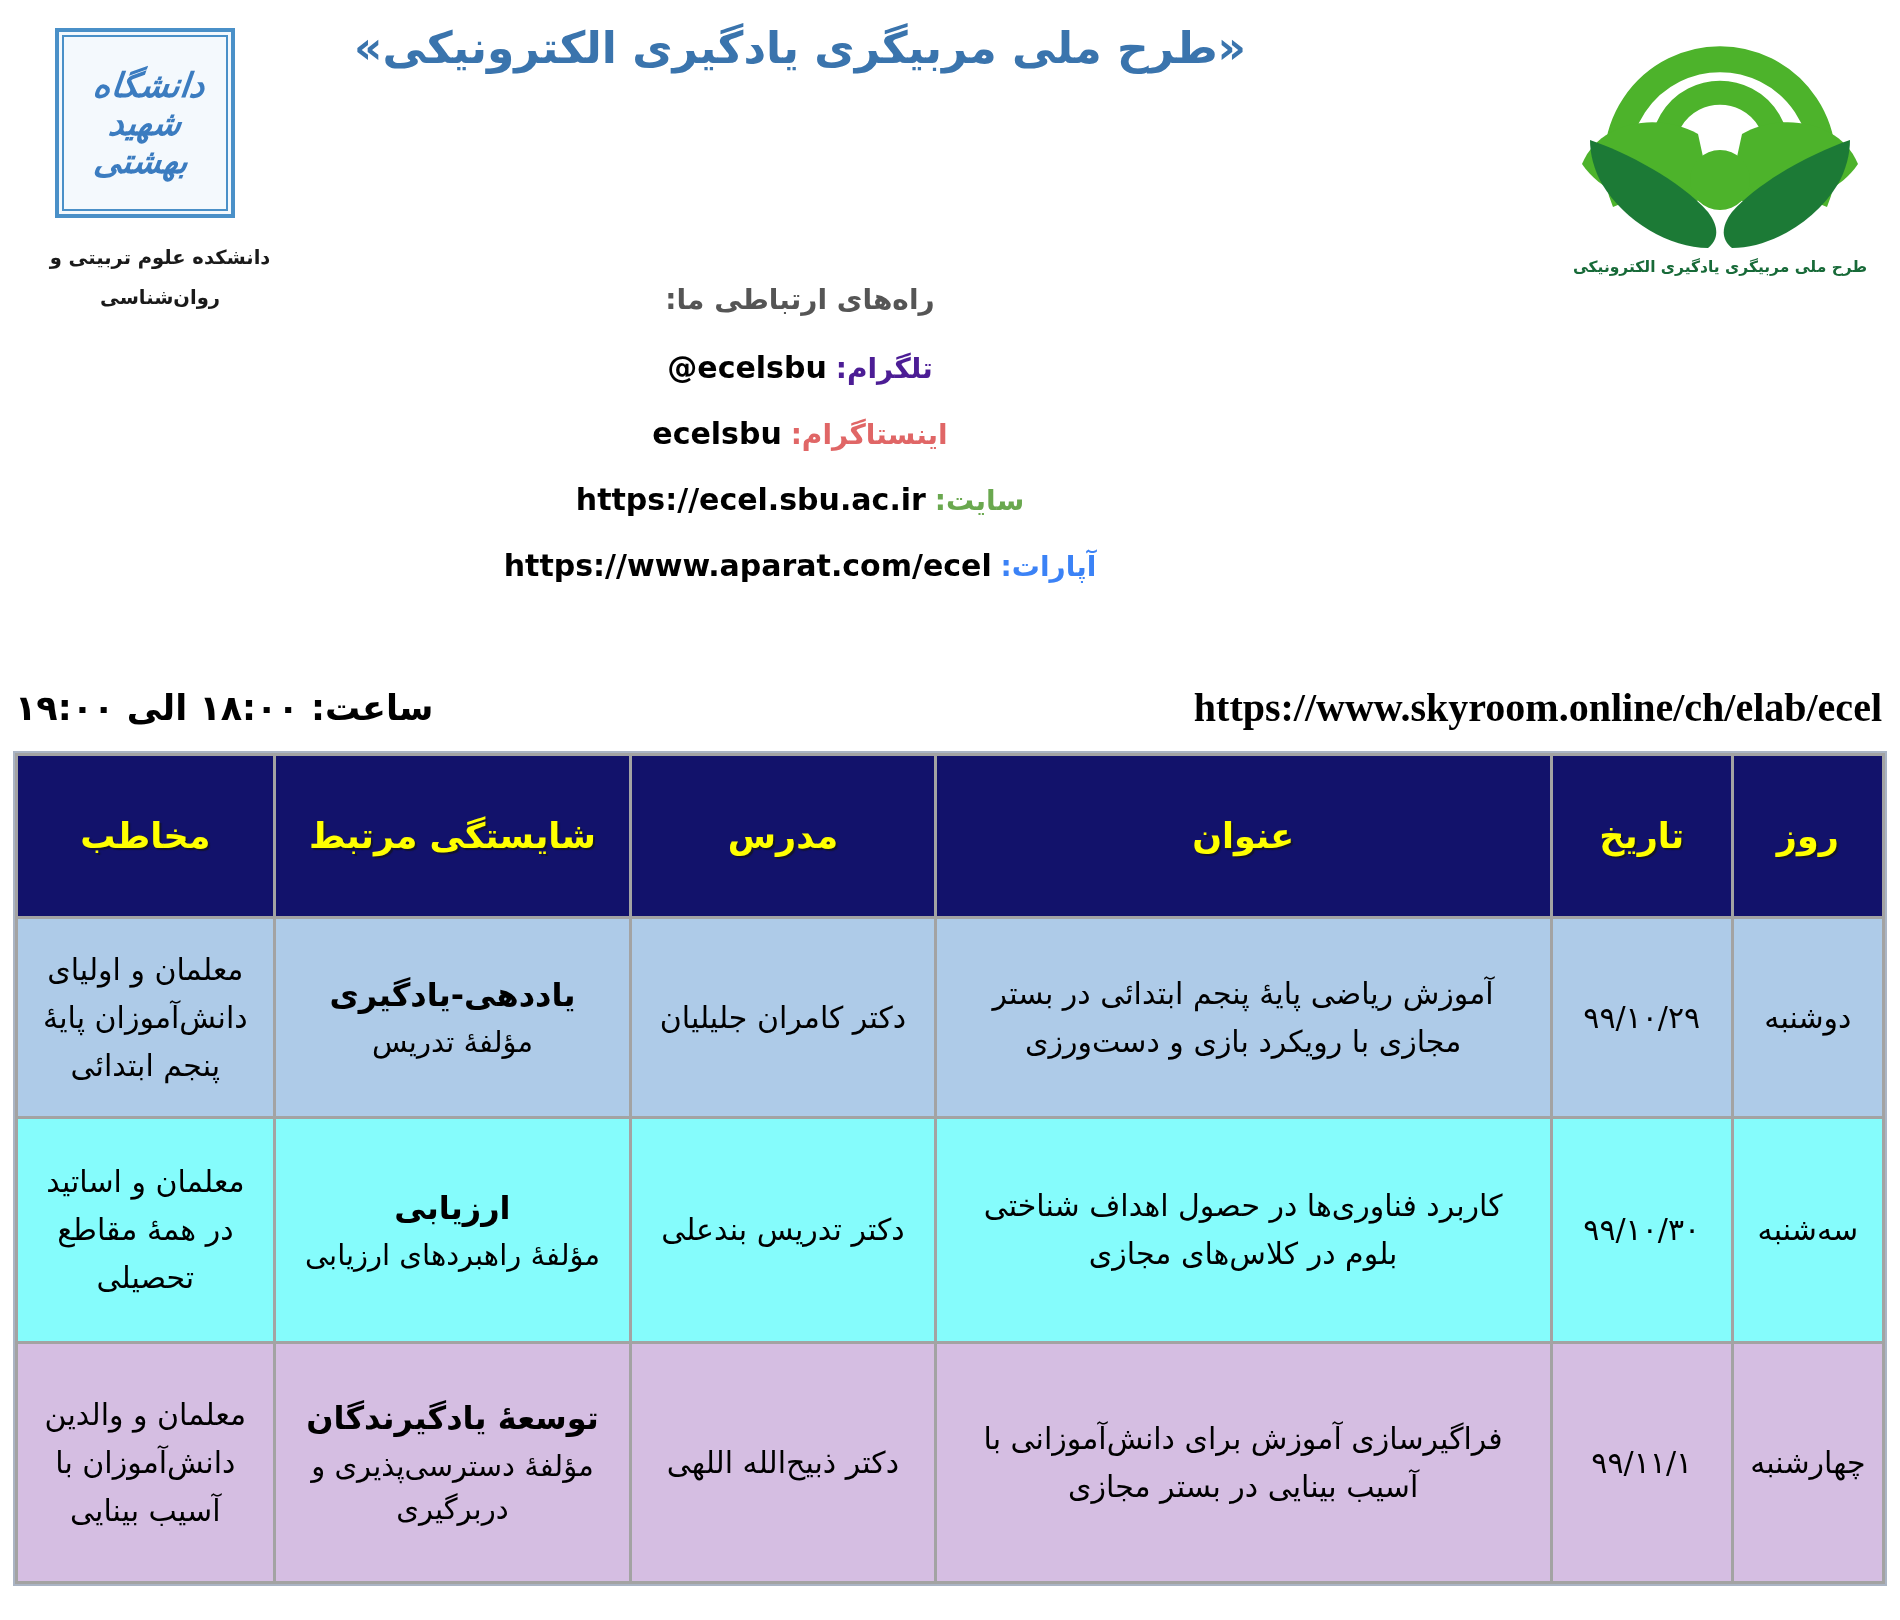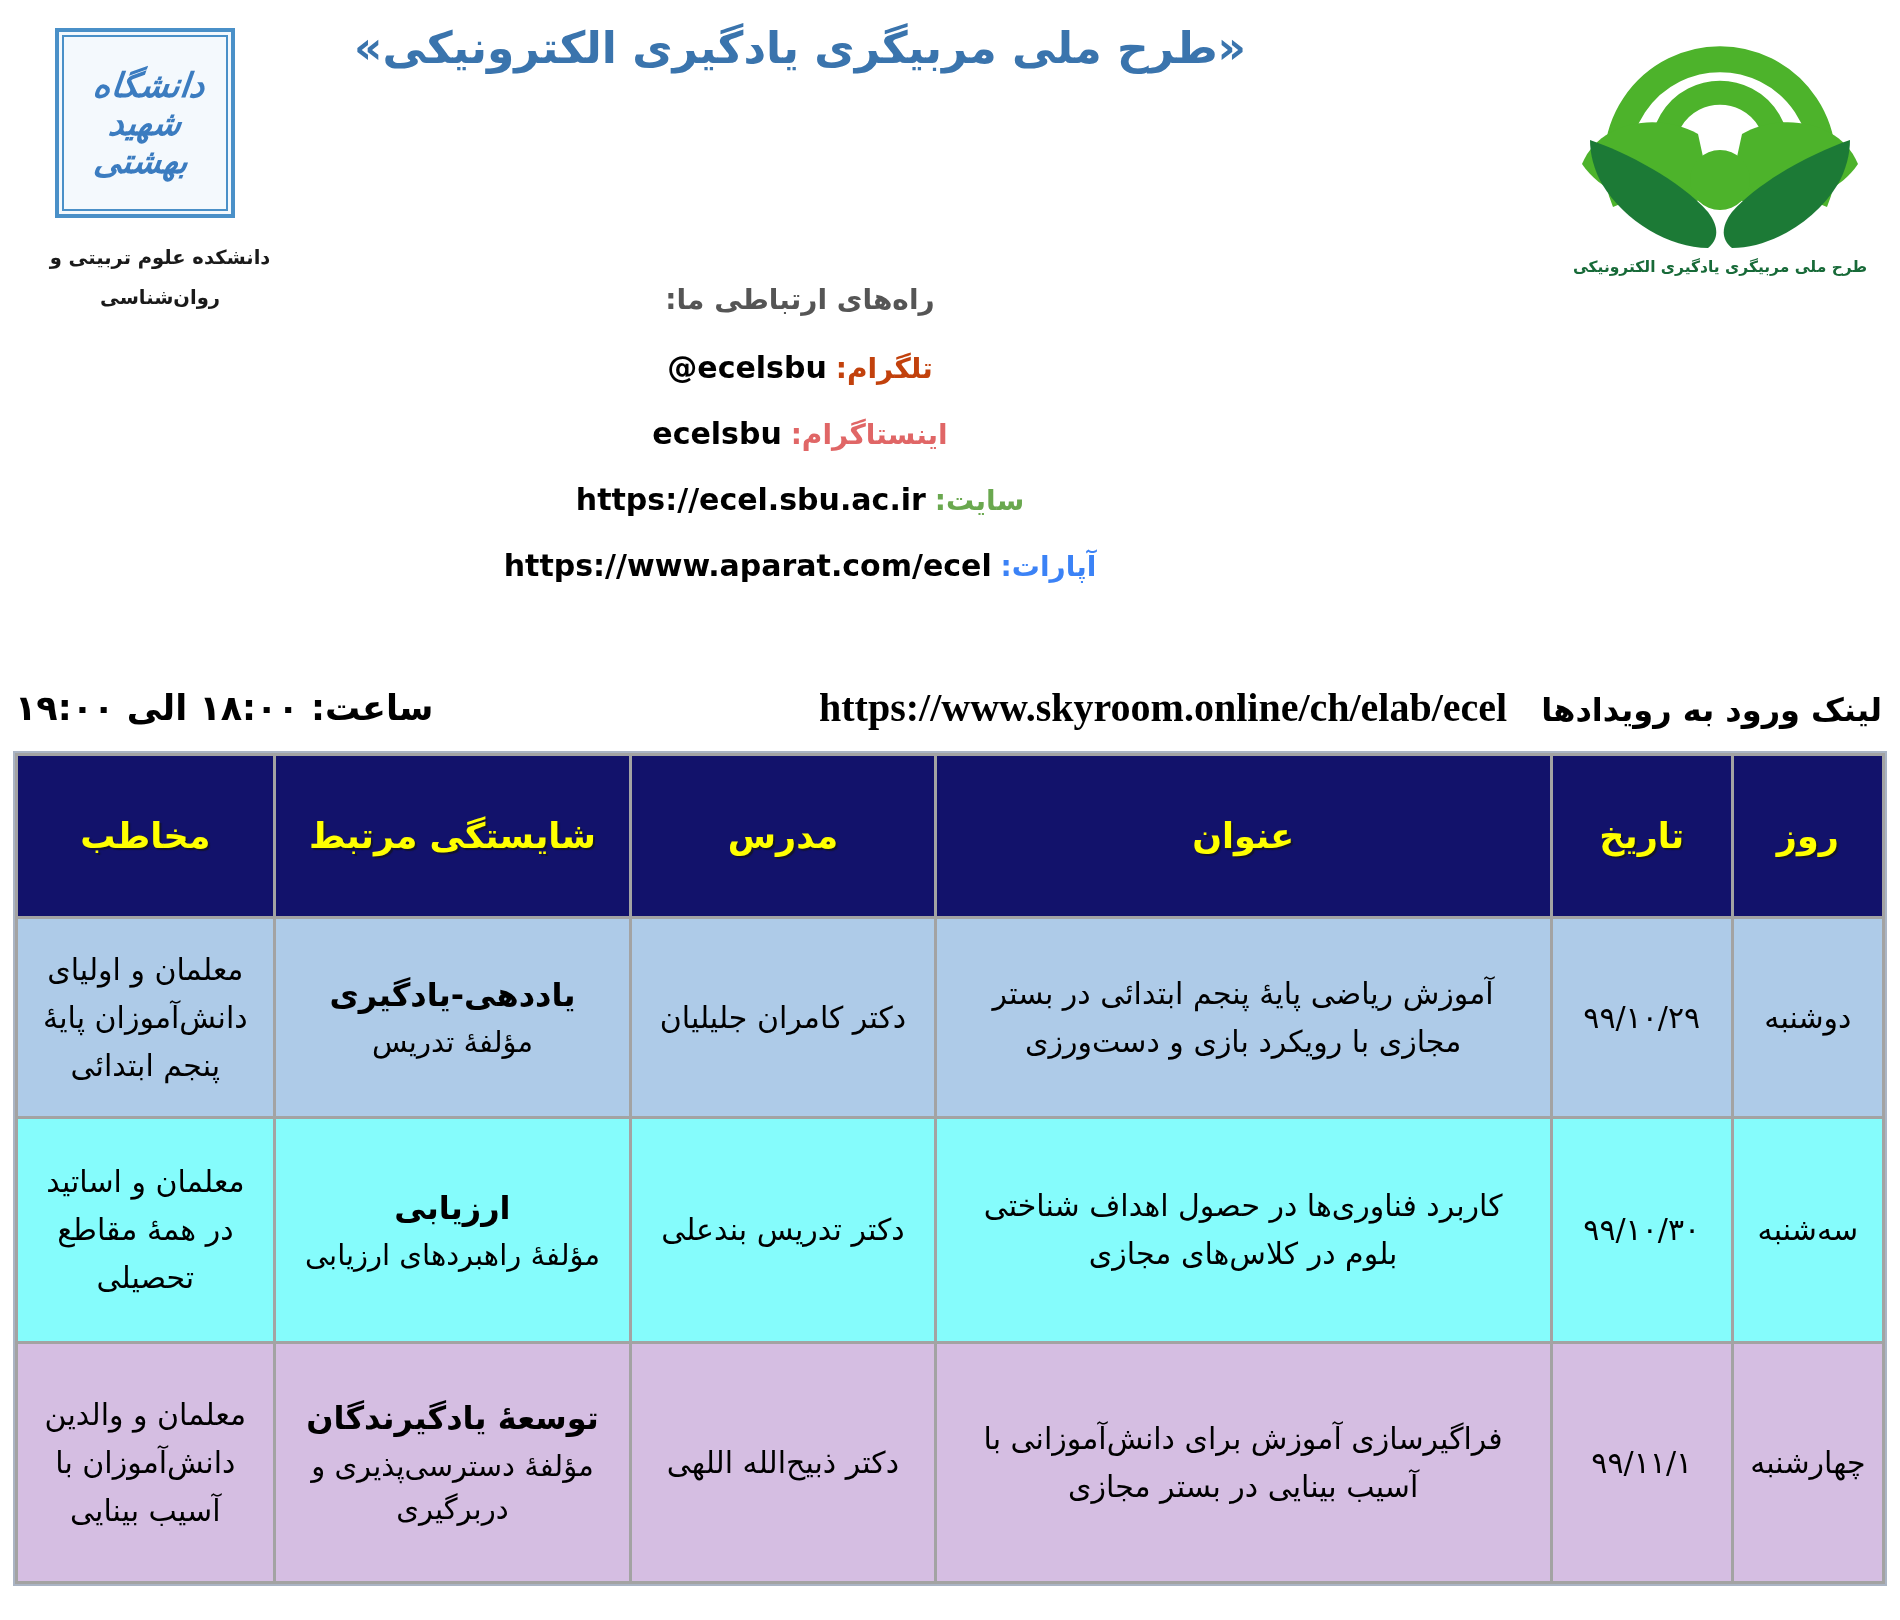--- a/index.html
+++ b/index.html
@@ -25,21 +25,21 @@
     color:#3a74ad;font-weight:bold;font-size:44px;}
   .subtitle{position:absolute;left:290px;top:138px;width:1020px;text-align:center;direction:rtl;
     color:#3a74ad;font-weight:bold;font-size:29px;}
 
   
   .contact-heading{position:absolute;left:290px;top:283px;width:1020px;text-align:center;direction:rtl;
     color:#555555;font-weight:bold;font-size:28px;}
   .contact-line{position:absolute;left:290px;width:1020px;text-align:center;direction:rtl;font-size:28px;}
   .contact-line .clabel{font-weight:bold;}
   .contact-line .cvalue{color:#000;font-weight:bold;font-size:30px;direction:ltr;unicode-bidi:embed;}
-  .c-telegram{top:350px;} .c-telegram .clabel{color:#c2410c;}
+  .c-telegram{top:350px;} .c-telegram .clabel{color:#4c1d95;}
   .c-instagram{top:416px;} .c-instagram .clabel{color:#e06666;}
   .c-site{top:482px;} .c-site .clabel{color:#6aa84f;}
   .c-aparat{top:548px;} .c-aparat .clabel{color:#3b82f6;}
 
   
   .time-text{position:absolute;left:15px;top:688px;direction:rtl;color:#000000;
     font-weight:bold;font-size:35px;}
   .link-row{position:absolute;right:18px;top:684px;direction:rtl;display:flex;
     align-items:baseline;gap:34px;}
   .link-label{font-weight:bold;font-size:32px;color:#000;}
@@ -108,21 +108,20 @@
     <span class="clabel">سایت:</span>
     <span class="cvalue">https://ecel.sbu.ac.ir</span>
   </div>
   <div class="contact-line c-aparat">
     <span class="clabel">آپارات:</span>
     <span class="cvalue">https://www.aparat.com/ecel</span>
   </div>
 
   <div class="time-text">ساعت: ۱۸:۰۰ الی ۱۹:۰۰</div>
   <div class="link-row">
-    <span class="link-label">لینک ورود به رویدادها</span>
     <span class="link-url">https://www.skyroom.online/ch/elab/ecel</span>
   </div>
 
   <table class="schedule">
     <colgroup>
       <col class="col-day">
         <col class="col-date">
         <col class="col-title">
       <col class="col-instructor">
         <col class="col-competency">

